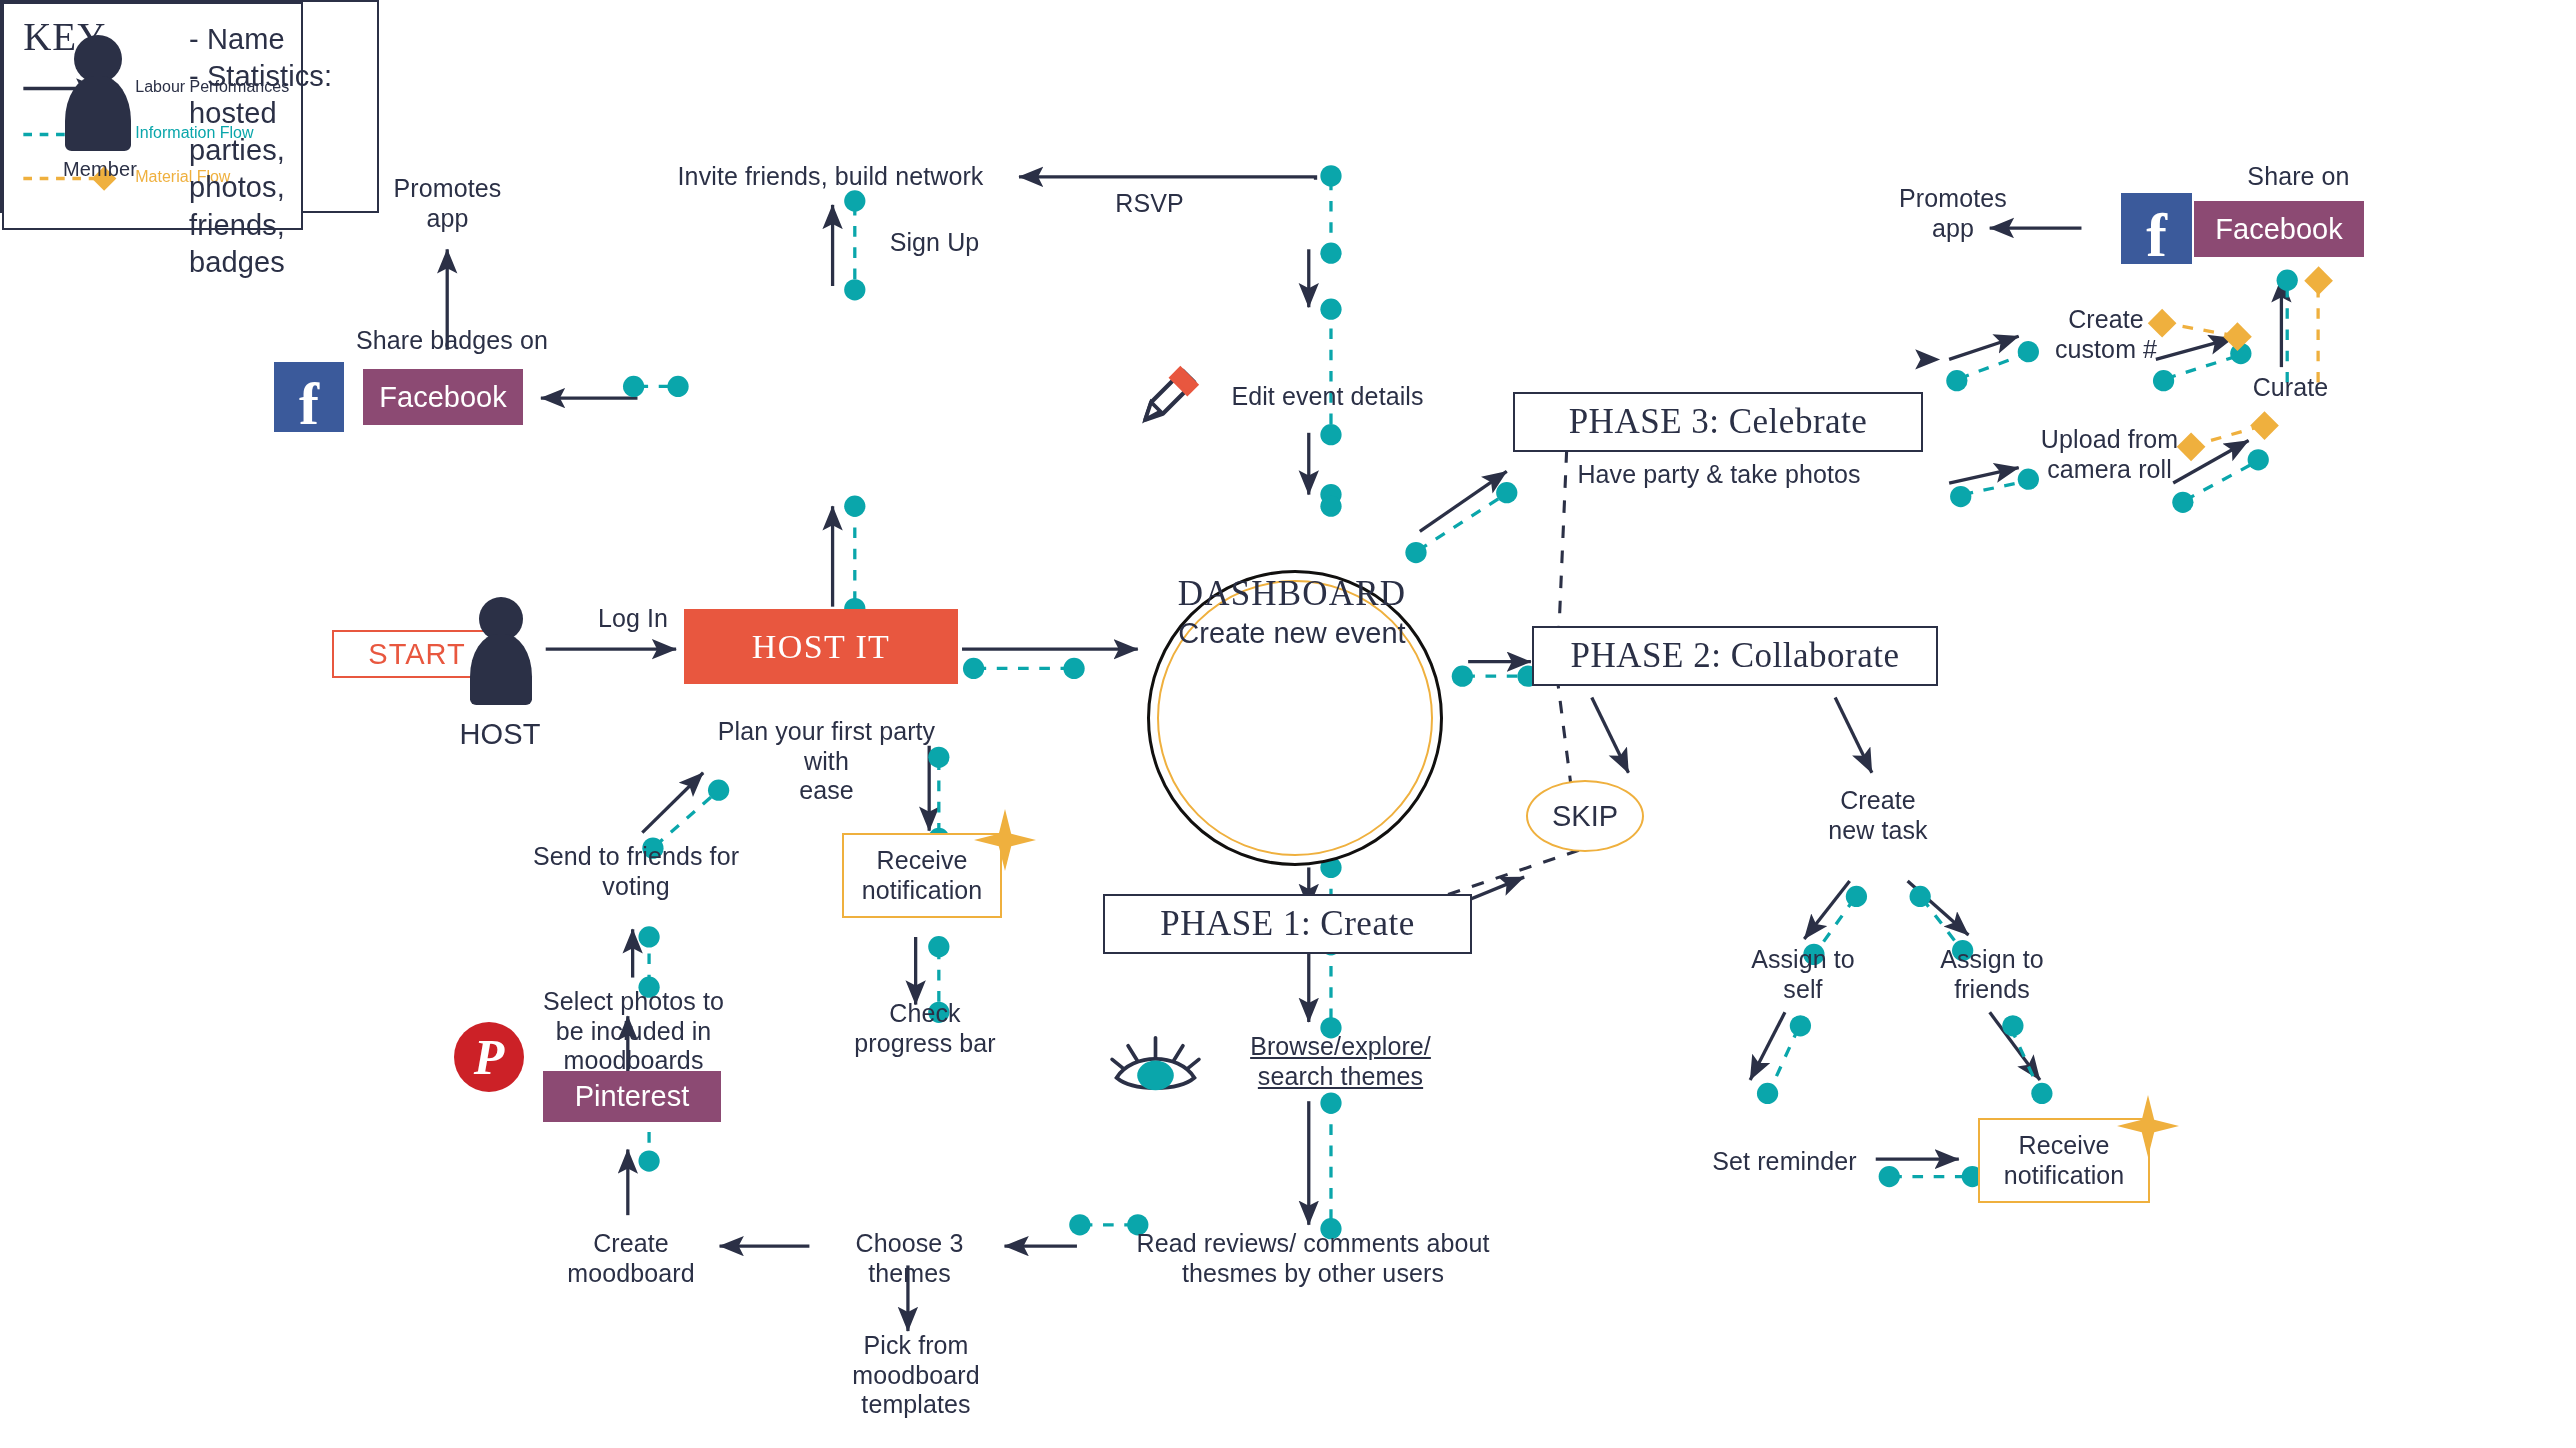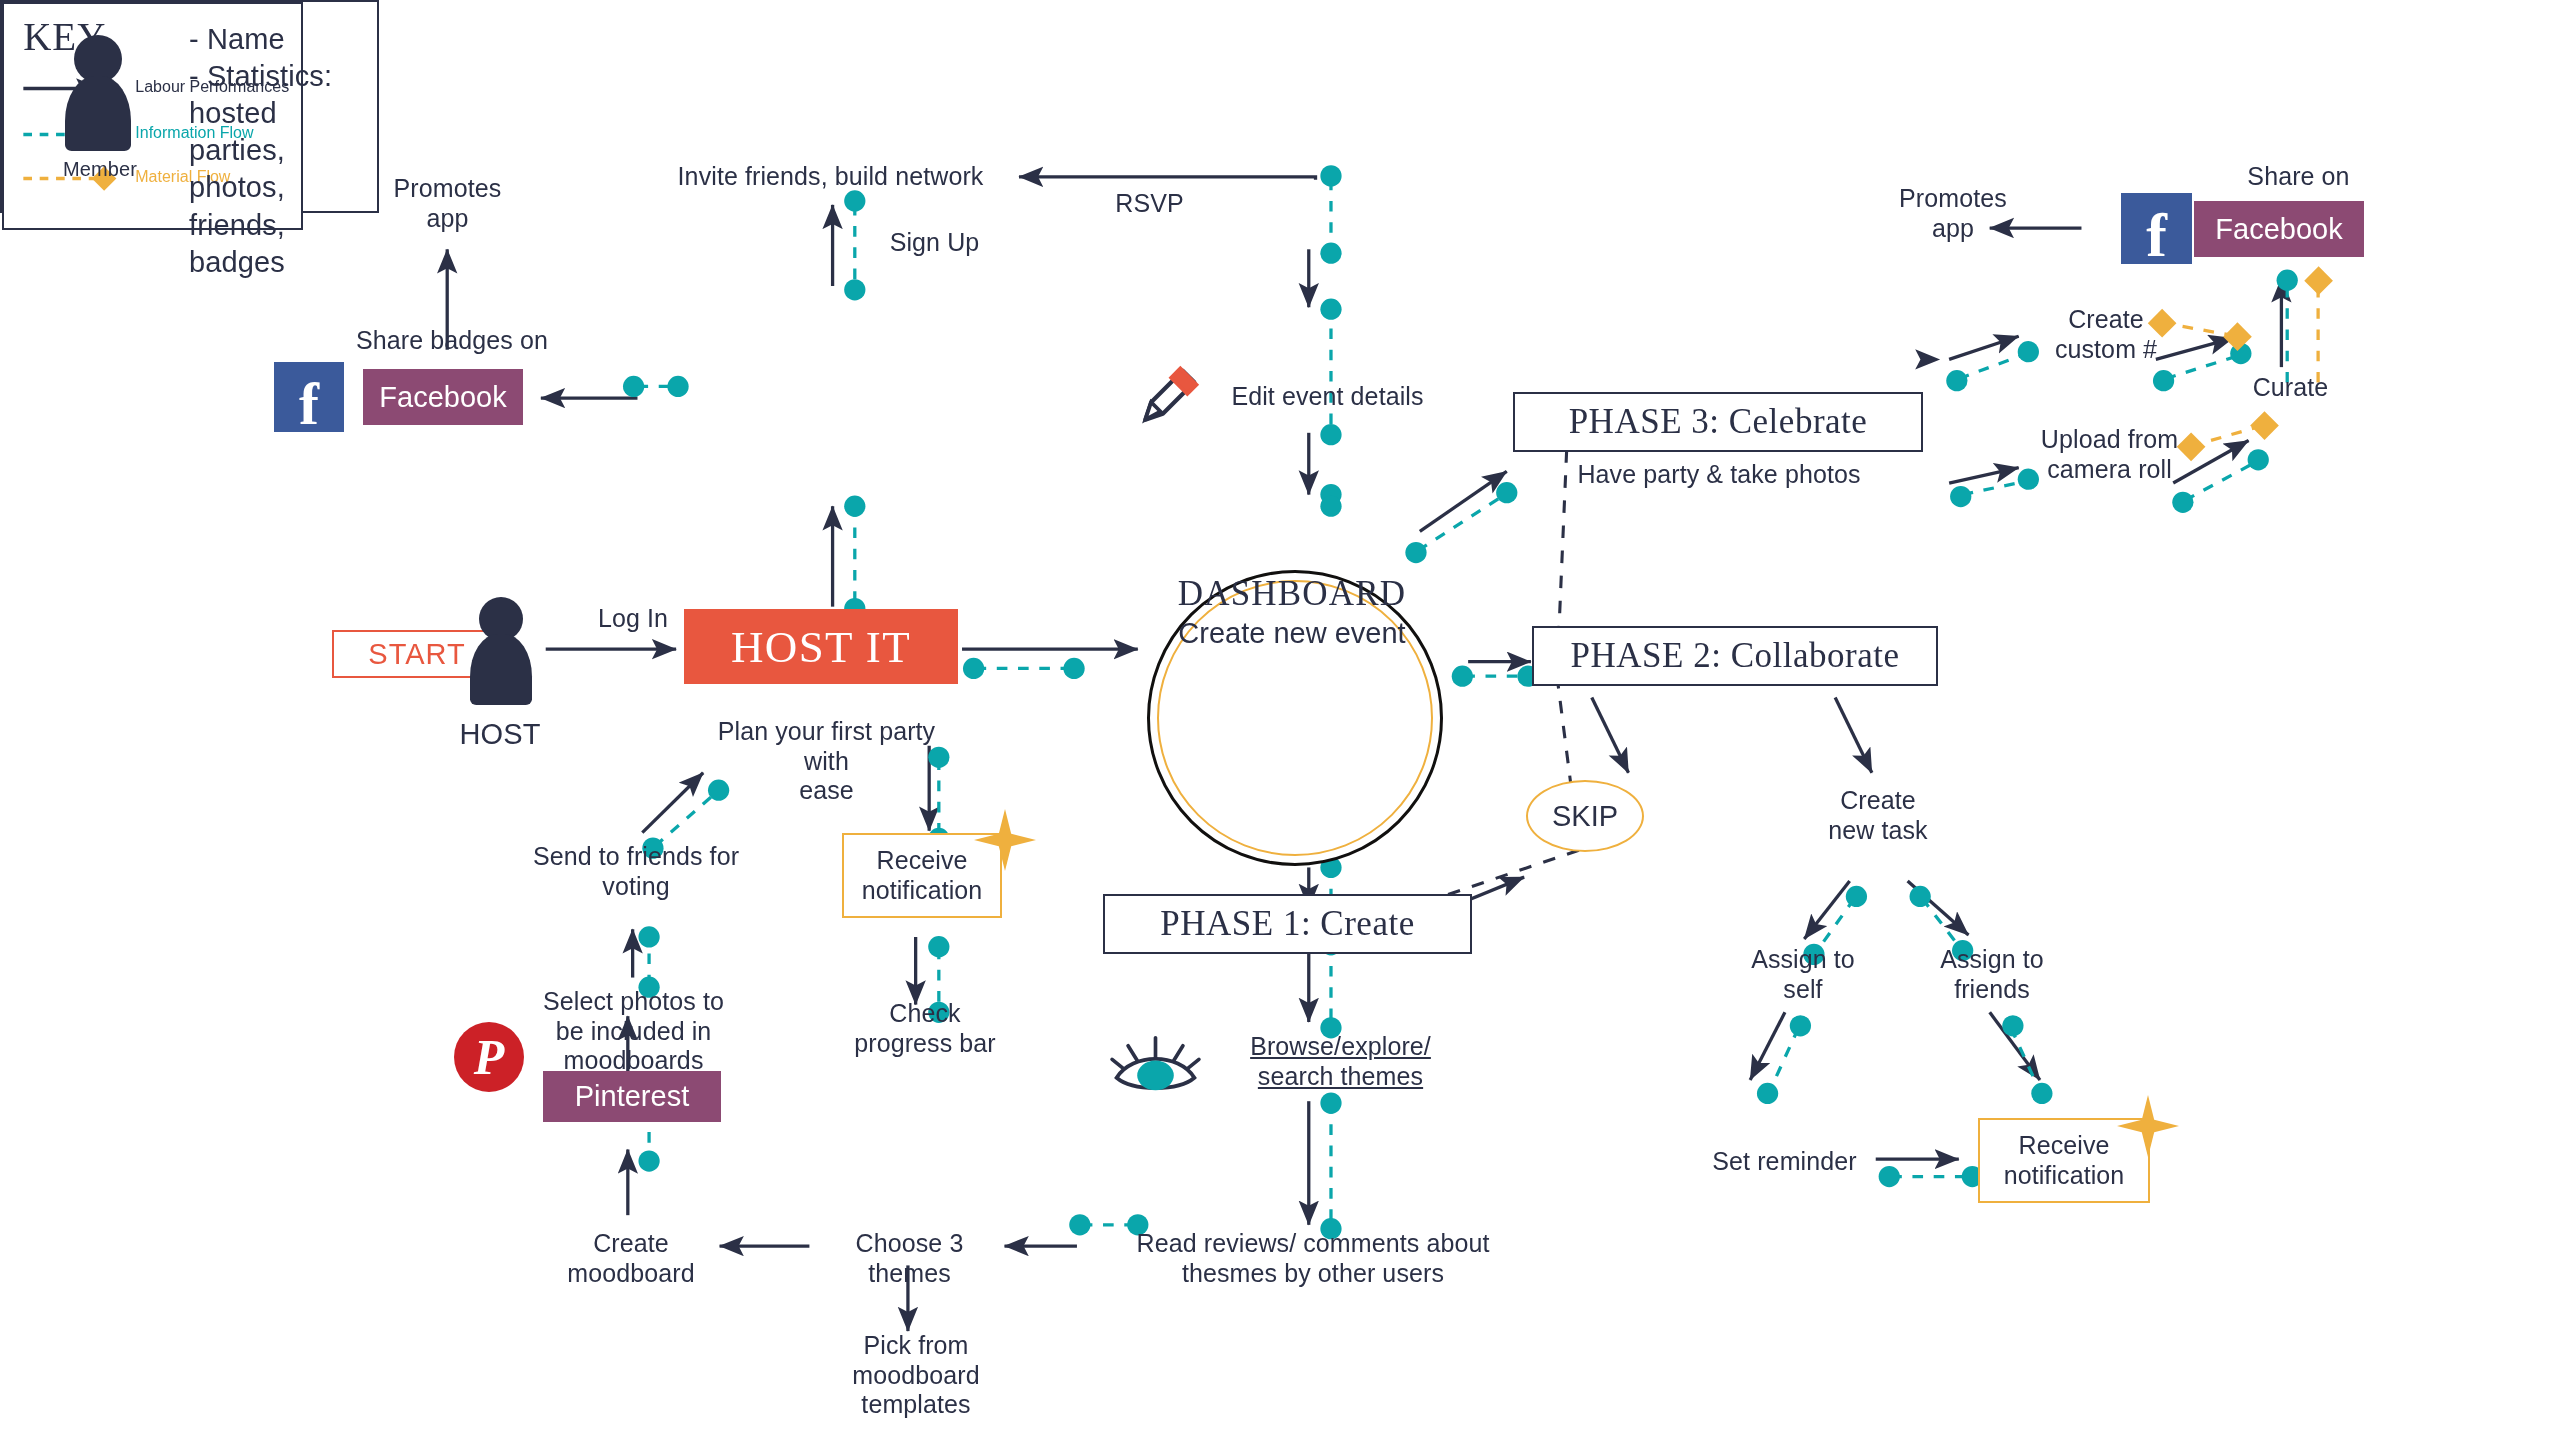--- a/index.html
+++ b/index.html
@@ -29,21 +29,21 @@
   .box{position:absolute;background:#fff;display:flex;align-items:center;justify-content:center;
        text-align:center;box-sizing:border-box;}
   .box.dark{border:2.9px solid #2b3046;}
   .box.gold{border:2.9px solid #efb03e;}
   .box.redline{border:2.9px solid #e8573f;color:#e8573f;margin-left:35px;}
   .phase{font-family:"Liberation Serif",serif;font-size:35px;color:#2b3046;letter-spacing:0.5px;}
 
   
   #hostit{position:absolute;left:684px;top:609px;width:274px;height:75px;background:#e8573f;
           display:flex;align-items:center;justify-content:center;}
-  #hostit span{font-family:"Liberation Serif",serif;font-size:45px;color:#fff;letter-spacing:1.4px;}
+  #hostit span{font-family:"Liberation Serif",serif;font-size:34px;color:#fff;letter-spacing:1.4px;}
 
   
   #startbox{left:297px;top:630px;width:170px;height:48px;font-size:29px;letter-spacing:1px;}
 
   
   #memberbox{left:645px;top:288px;width:375px;height:209px;border:2.9px solid #2b3046;background:#fff;}
 
   
   #dash{position:absolute;left:1147px;top:570px;width:290px;height:290px;border-radius:50%;
         border:3.9px solid #11100f;background:#fff;}

